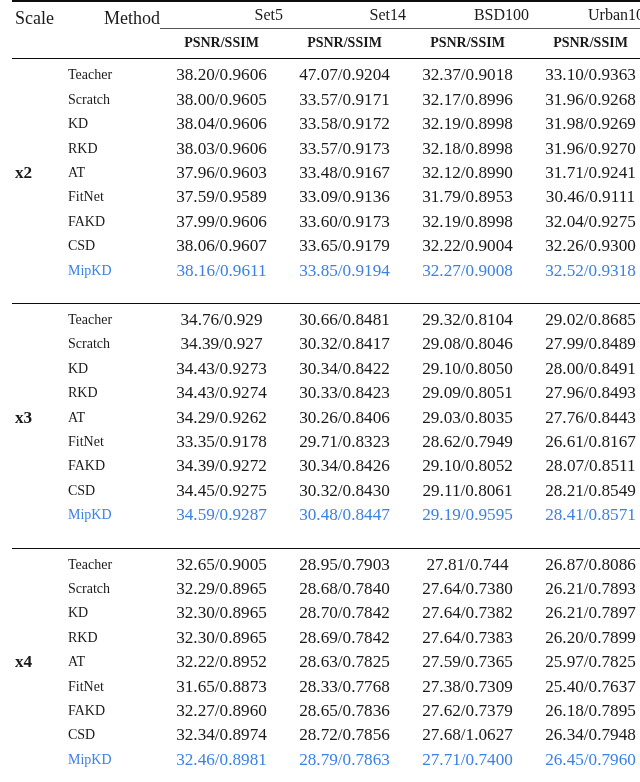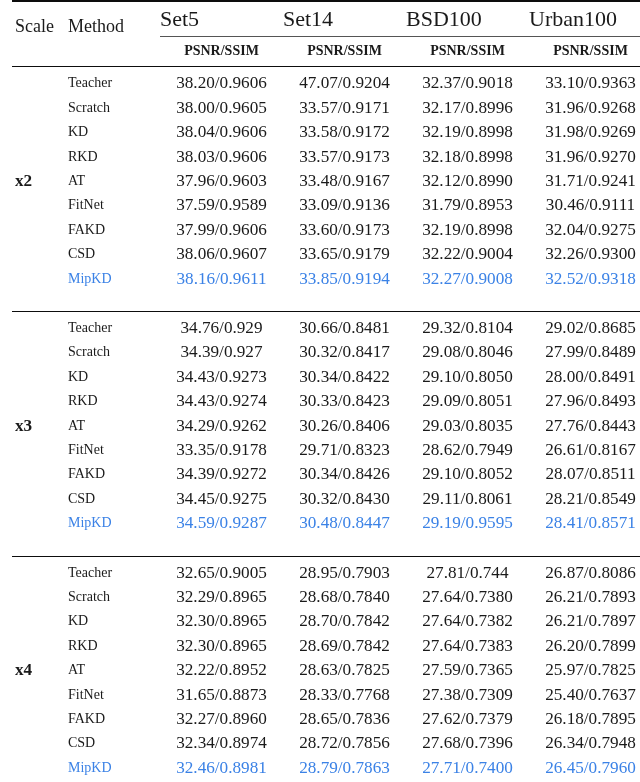--- a/index.html
+++ b/index.html
@@ -69,25 +69,25 @@
   }
 
   
   th.hdr-left {
     text-align: left;
     font-weight: normal;
     font-size: 18px;
     padding: 0 0 0 3px;
     vertical-align: bottom;
   }
-  th.hdr-left.method { padding-left: 6px; }
+  th.hdr-left.method { padding-left: 6px; text-align: right; }
   th.group {
-    text-align: left;
+    text-align: right;
     font-weight: normal;
-    font-size: 22px;
+    font-size: 16px;
     padding: 4px 0 4px 0;
     vertical-align: bottom;
   }
   th.sub {
     text-align: center;
     font-weight: bold;
     font-size: 14px;
     padding: 6px 0 7px 0;
     vertical-align: bottom;
     white-space: nowrap;
@@ -374,21 +374,21 @@
           <td class="val">32.27/0.8960</td>
           <td class="val">28.65/0.7836</td>
           <td class="val">27.62/0.7379</td>
           <td class="val">26.18/0.7895</td>
         </tr>
         <tr class="datarow">
           <td class="scale"></td>
           <td class="method">CSD</td>
           <td class="val">32.34/0.8974</td>
           <td class="val">28.72/0.7856</td>
-          <td class="val">27.68/0.7396</td>
+          <td class="val">27.68/1.0627</td>
           <td class="val">26.34/0.7948</td>
         </tr>
         <tr class="datarow last">
           <td class="scale"></td>
           <td class="method highlight">MipKD</td>
           <td class="val highlight">32.46/0.8981</td>
           <td class="val highlight">28.79/0.7863</td>
           <td class="val highlight">27.71/0.7400</td>
           <td class="val highlight">26.45/0.7960</td>
         </tr>

